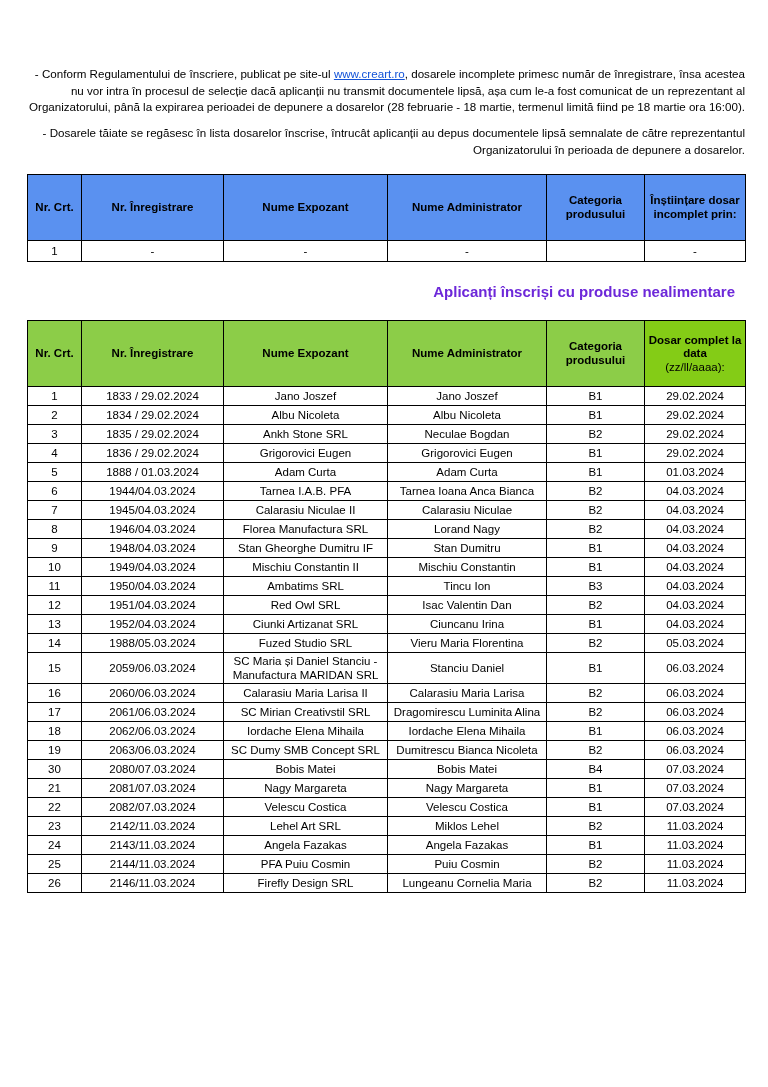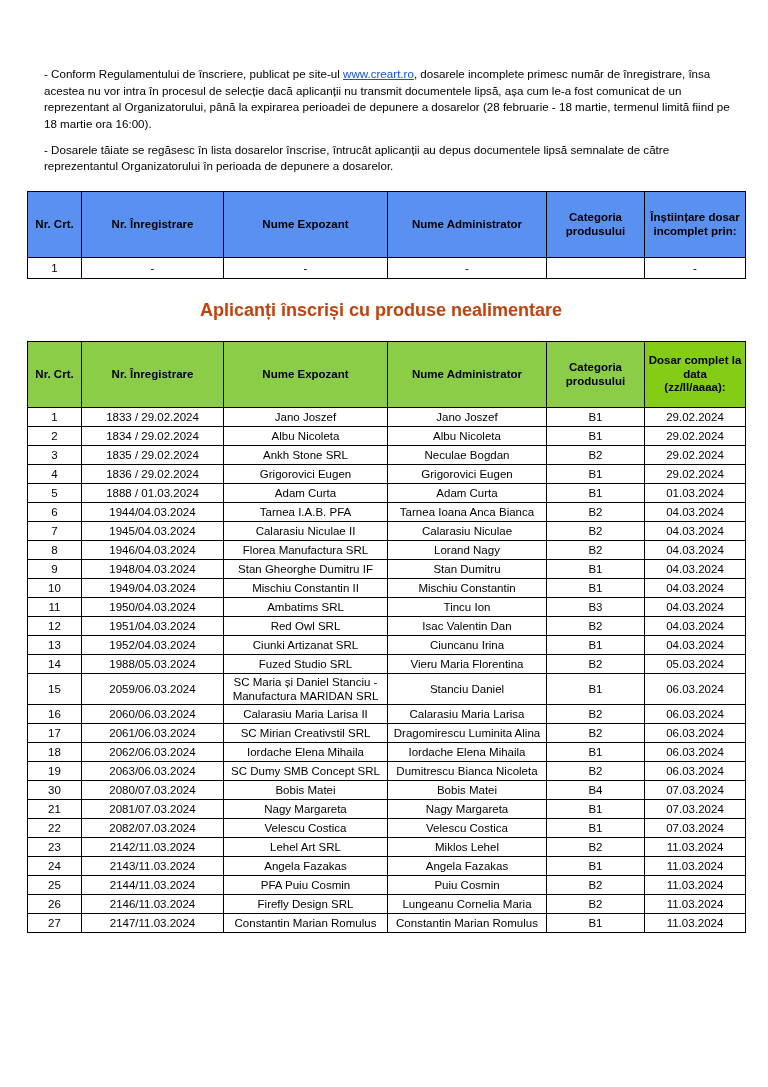--- a/index.html
+++ b/index.html
@@ -3,36 +3,36 @@
 <meta charset="utf-8">
 <style>
   * { box-sizing: border-box; }
   html, body { margin: 0; padding: 0; background: #ffffff; }
   .page {
     width: 768px; height: 1087px; background: #ffffff;
     font-family: "Liberation Sans", sans-serif; color: #000;
     position: relative; overflow: hidden;
   }
   .content { padding: 66px 23px 0 27px; }
-  .para { font-size: 11.6px; line-height: 1.44; margin: 0 0 9px 17px; }
+  .para { font-size: 11.6px; line-height: 1.44; margin: 0 0 9px 0; text-align: right; }
   .link { color: #1353d8; text-decoration: underline; cursor: pointer; }
   .tbl { border-collapse: collapse; width: 718px; table-layout: fixed; margin-top: 16px; }
   .tbl th, .tbl td {
     border: 1.5px solid #000; text-align: center; vertical-align: middle;
     font-size: 11.5px; overflow-wrap: break-word; padding: 1px 3px;
   }
   .tbl th { font-weight: bold; line-height: 1.18; height: 66px; padding: 3px 2px; }
   .tbl td { line-height: 1.22; height: 19px; }
   table[data-table="incomplete_table"] td { height: 21px; }
-  .tbl th .sub { font-weight: bold; }
+  .tbl th .sub { font-weight: normal; }
   .c1 { width: 54px; } .c2 { width: 142px; } .c3 { width: 164px; }
   .c4 { width: 159px; } .c5 { width: 98px; } .c6 { width: 101px; }
   .section-title {
-    font-size: 18px; font-weight: bold; text-align: center;
-    margin: 21px 10px 20px 0; color: #c2410c;
+    font-size: 15px; font-weight: bold; text-align: right;
+    margin: 21px 10px 20px 0; color: #6d28d9;
   }
 </style>
 </head>
 <body>
 
 <div class="page">
   <div class="content">
 
     <p class="para"><span>- Conform Regulamentului de înscriere, publicat pe site-ul </span><a class="link">www.creart.ro</a><span>, dosarele incomplete primesc număr de înregistrare, însa acestea nu vor intra în procesul de selecție dacă aplicanții nu transmit documentele lipsă, așa cum le-a fost comunicat de un reprezentant al Organizatorului, până la expirarea perioadei de depunere a dosarelor (28 februarie - 18 martie, termenul limită fiind pe 18 martie ora 16:00).</span></p>
 
@@ -295,25 +295,17 @@
             <td>11.03.2024</td>
           </tr>
           <tr>
             <td>26</td>
             <td>2146/11.03.2024</td>
             <td>Firefly Design SRL</td>
             <td>Lungeanu Cornelia Maria</td>
             <td>B2</td>
             <td>11.03.2024</td>
           </tr>
-          <tr>
-            <td>27</td>
-            <td>2147/11.03.2024</td>
-            <td>Constantin Marian Romulus</td>
-            <td>Constantin Marian Romulus</td>
-            <td>B1</td>
-            <td>11.03.2024</td>
-          </tr>
         </tbody>
       </table>
 
   </div>
 </div>
 
 </body></html>

